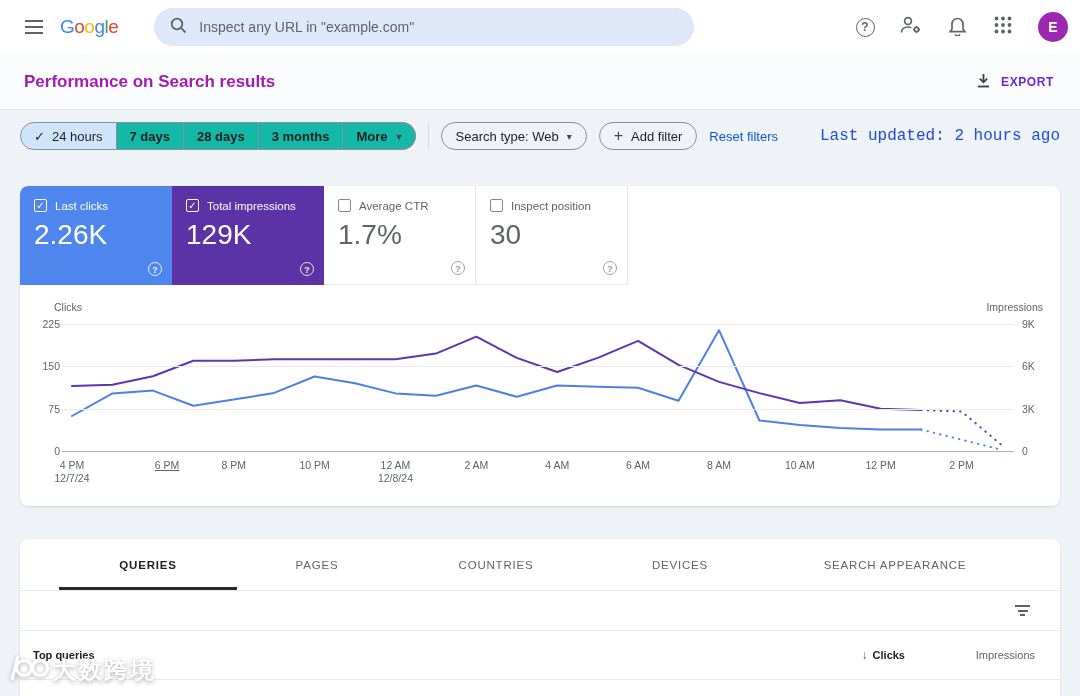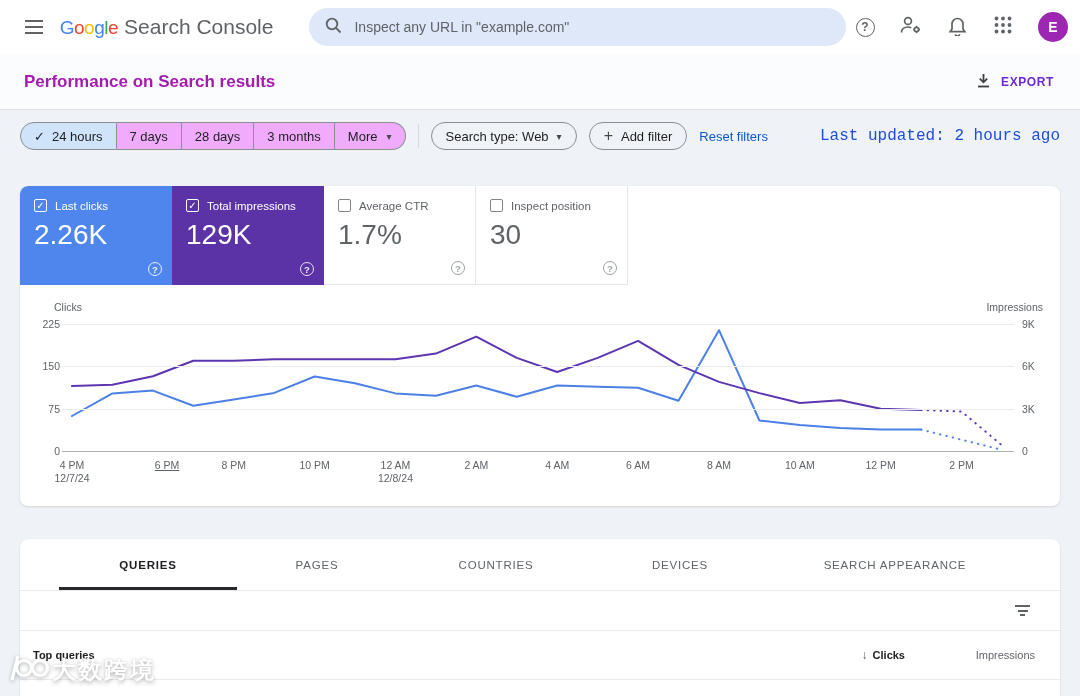--- a/index.html
+++ b/index.html
@@ -21,21 +21,21 @@
   .avatar { width:30px; height:30px; border-radius:50%; background:#9c27b0; color:#fff; font-size:14px; font-weight:700; display:flex; align-items:center; justify-content:center; margin-left:8px; }
 
   
   .titlebar { height:56px; background:#fbfcfe; border-bottom:1px solid #dfe1e5; display:flex; align-items:center; padding:0 26px 0 24px; }
   .page-title { font-size:17px; font-weight:600; color:#a21caf; }
   .export-btn { margin-left:auto; display:flex; align-items:center; gap:10px; color:#6d28d9; font-size:12px; font-weight:700; letter-spacing:.6px; cursor:pointer; }
 
   
   .filterbar { height:52px; display:flex; align-items:center; padding:0 20px; gap:12px; }
   .chipgroup { display:flex; height:28px; }
-  .chip { display:flex; align-items:center; justify-content:center; gap:7px; font-size:13px; color:#1f1f1f; background:#f0abfc; border:1px solid #8a8f94; border-left:none; padding:0 13px; cursor:pointer; white-space:nowrap; }
+  .chip { display:flex; align-items:center; justify-content:center; gap:7px; font-size:13px; color:#1f1f1f; background:#14b8a6; border:1px solid #8a8f94; border-left:none; padding:0 13px; cursor:pointer; white-space:nowrap;font-weight:bold; }
   .chip:first-child { border-left:1px solid #8a8f94; border-radius:14px 0 0 14px; }
   .chip:last-child { border-radius:0 14px 14px 0; }
   .chip.selected { background:#cfe3fb; font-weight:500; }
   .chip .caret { font-size:10px; color:#444746; margin-left:2px; }
   .vdivider { width:1px; height:24px; background:#d6dade; }
   .pill { height:28px; display:flex; align-items:center; gap:8px; border:1px solid #8a8f94; border-radius:14px; background:transparent; font-size:13px; color:#1f1f1f; padding:0 14px; cursor:pointer; white-space:nowrap; }
   .pill .caret { font-size:10px; color:#444746; }
   .pill .plus { font-size:16px; color:#444746; }
   .reset-link { color:#0b57d0; font-size:13px; font-weight:500; cursor:pointer; }
   .last-updated { margin-left:auto; color:#1d4ed8; font-size:16px;font-family:Liberation Mono, monospace; }
@@ -102,21 +102,20 @@
     <svg width="18" height="14" viewBox="0 0 18 14">
         <g fill="#5f6368">
           <rect width="18" height="2"></rect>
           <rect y="6" width="18" height="2"></rect>
           <rect y="12" width="18" height="2"></rect>
         </g>
       </svg>
   </div>
   <div class="logo">
     <span class="logo-word" id="logo-word"><span style="color: rgb(66, 133, 244); font-weight: 500;">G</span><span style="color: rgb(234, 67, 53); font-weight: 500;">o</span><span style="color: rgb(251, 188, 5); font-weight: 500;">o</span><span style="color: rgb(66, 133, 244); font-weight: 500;">g</span><span style="color: rgb(52, 168, 83); font-weight: 500;">l</span><span style="color: rgb(234, 67, 53); font-weight: 500;">e</span></span>
-    <span class="logo-product">Search Console</span>
   </div>
   <div class="searchbox">
     <span>
       <svg width="17" height="17" viewBox="0 0 17 17" fill="none" stroke="#5f6368" stroke-width="1.8">
           <circle cx="7" cy="7" r="5.3"></circle>
           <line x1="11.2" y1="11.2" x2="15.5" y2="15.5"></line>
         </svg>
     </span>
     <span class="placeholder">Inspect any URL in "example.com"</span>
   </div>

